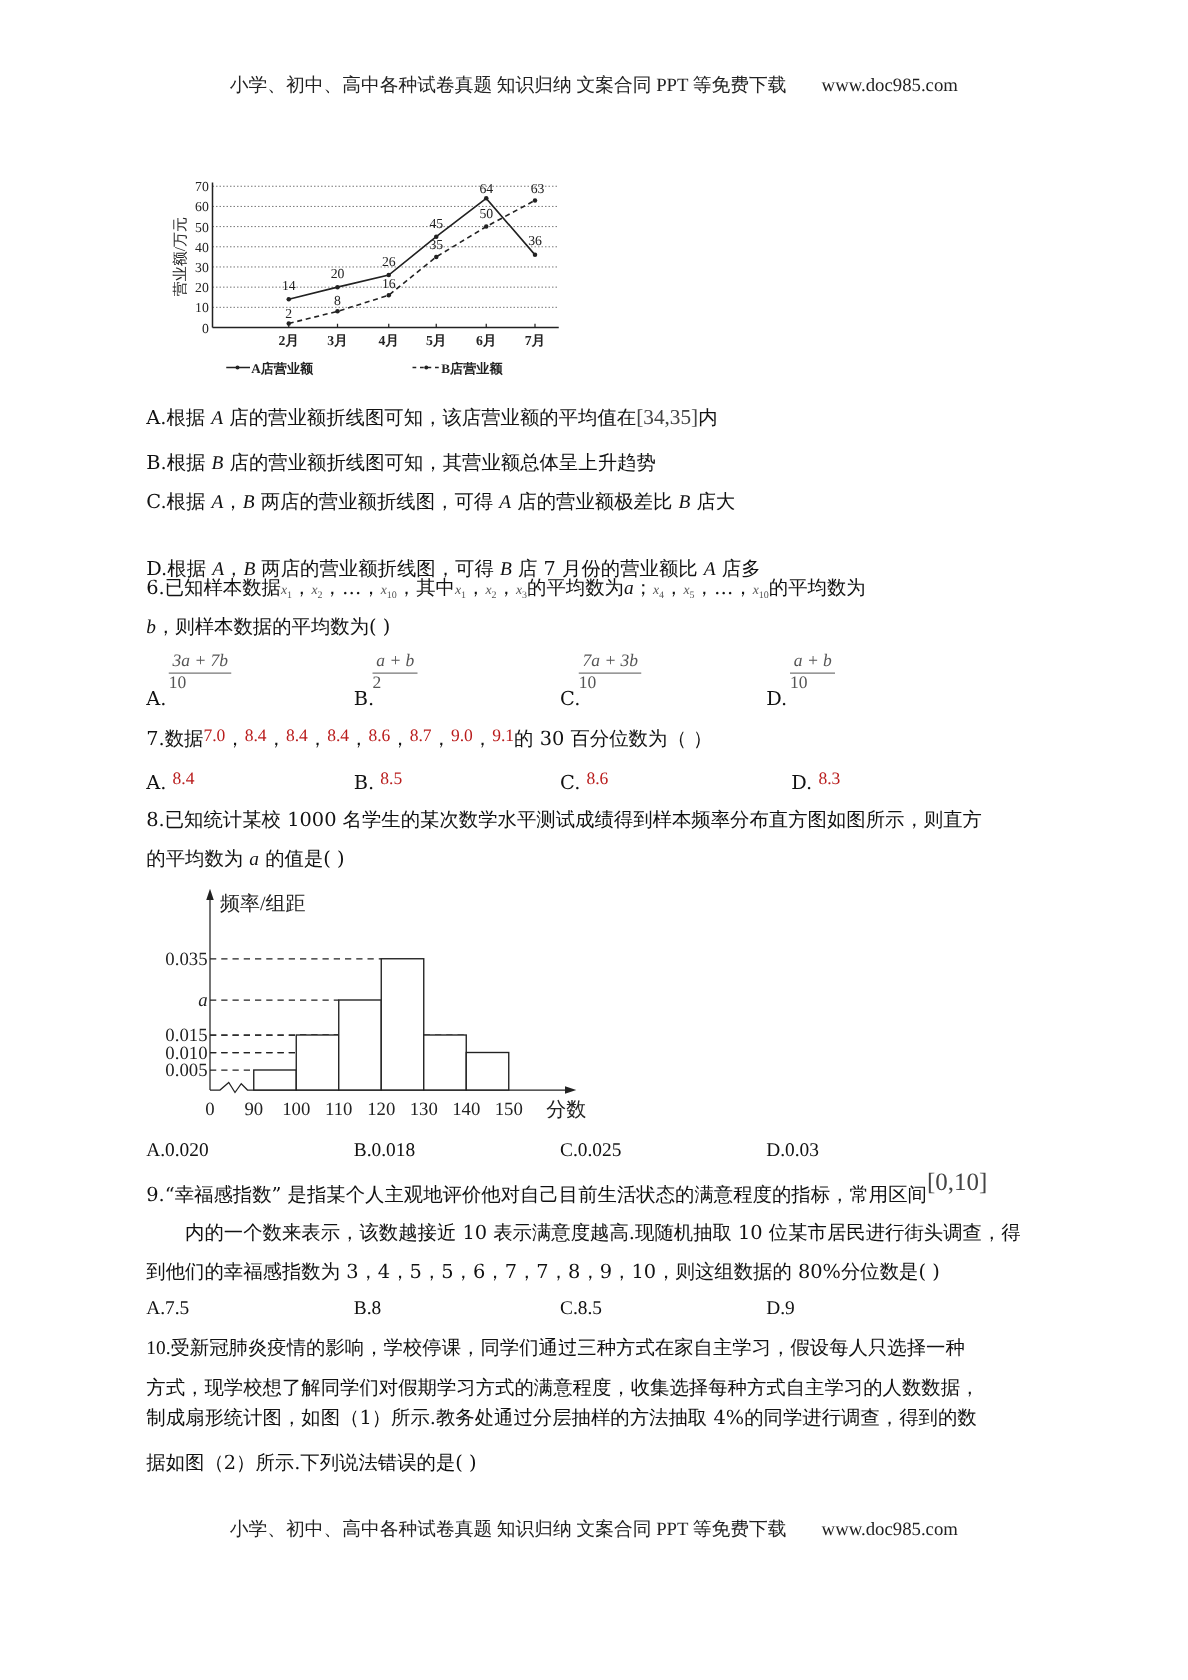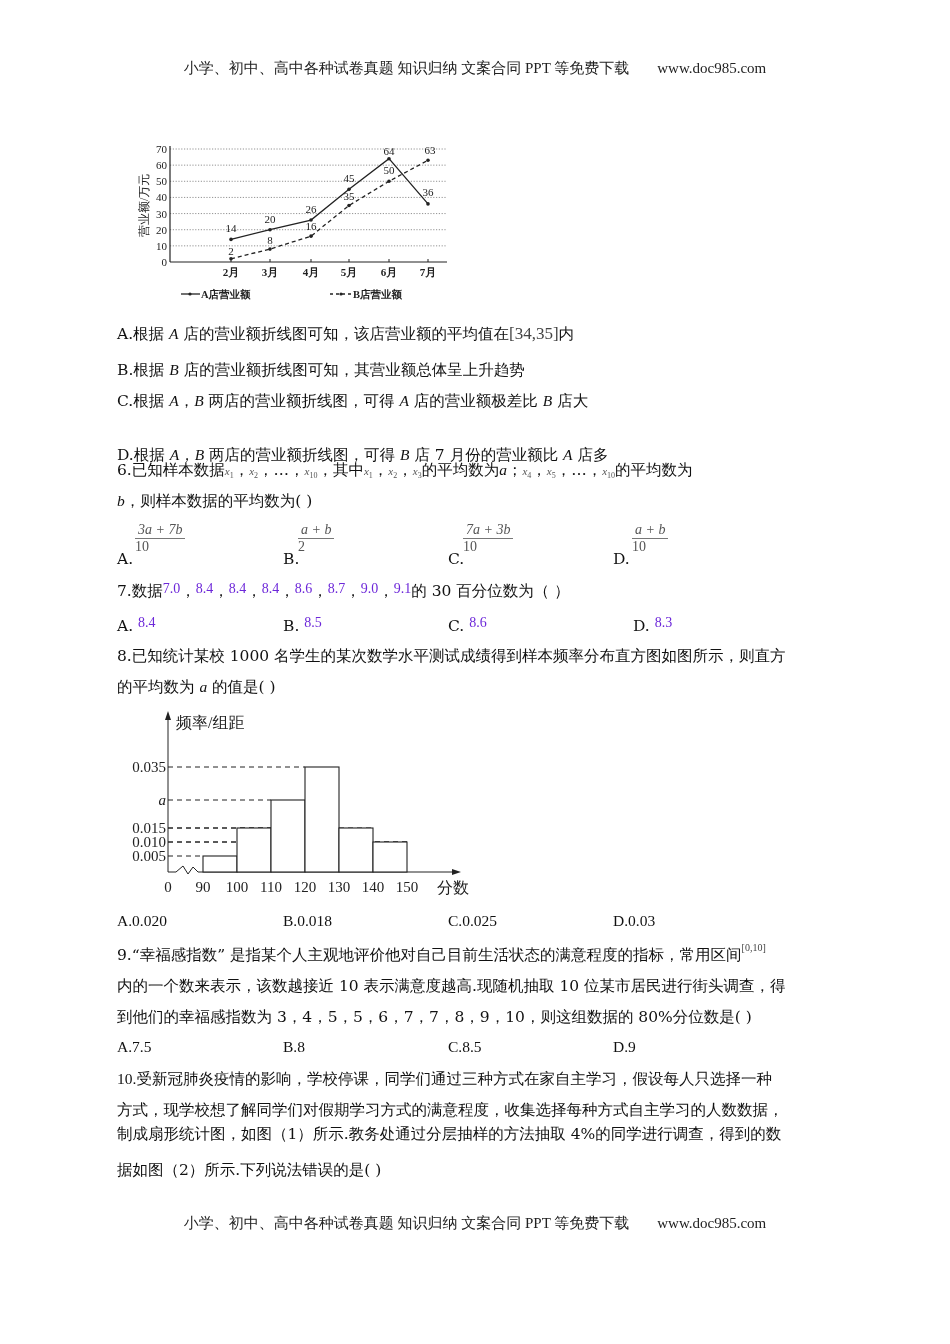--- a/index.html
+++ b/index.html
@@ -5,21 +5,21 @@
   html, body { margin: 0; padding: 0; background: #ffffff; }
   body { width: 950px; height: 1344px; position: relative; overflow: hidden;
          font-family: "DejaVu Serif", "Liberation Serif", serif; color: #111; }
   .hdr { position: absolute; left: 0; width: 950px; text-align: center; font-size: 15px; color: #222;
          font-family: "Liberation Serif", "DejaVu Serif", serif; }
   .hdr .url { margin-left: 28px; }
   .line { position: absolute; left: 117px; font-size: 15.5px; white-space: nowrap; line-height: 20px; }
   .it { font-style: italic; font-family: "Liberation Serif", serif; }
   .sub { font-size: 11px; color: #555; font-family: "Liberation Serif", serif; font-style: italic; }
   .sub sub { font-size: 8px; font-style: normal; }
-  .grey { color: #6d28d9; font-family: "Liberation Serif", serif; font-size: 14px; margin-top: 44px; }
+  .grey { color: #b91c1c; font-family: "Liberation Serif", serif; font-size: 14px; margin-top: 44px; }
   .bracket { font-size: 17px; color: #444; font-family: "Liberation Serif", serif; }
   .opt { position: absolute; font-size: 15.5px; white-space: nowrap; }
   .frac { position: absolute; text-align: left; font-family: "Liberation Serif", serif; color: #555; font-style: italic; font-size: 14px; }
   .frac .num { display: block; padding: 0 3px; border-bottom: 1px solid #777; }
   .frac .den { display: block; font-style: normal; }
   svg text { font-family: "Liberation Serif", "DejaVu Serif", serif; }
 </style>
 </head>
 <body>
 
@@ -199,23 +199,23 @@
 </svg>
 
 <div id="q8-opts">
     <div class="opt" style="left: 117px; top: 912px; font-family: &quot;Liberation Serif&quot;, serif;">A.0.020</div>
     <div class="opt" style="left: 283px; top: 912px; font-family: &quot;Liberation Serif&quot;, serif;">B.0.018</div>
     <div class="opt" style="left: 448px; top: 912px; font-family: &quot;Liberation Serif&quot;, serif;">C.0.025</div>
     <div class="opt" style="left: 613px; top: 912px; font-family: &quot;Liberation Serif&quot;, serif;">D.0.03</div>
   </div>
 
 <div class="line" style="top:945px;">
-  <span>9.“幸福感指数” 是指某个人主观地评价他对自己目前生活状态的满意程度的指标，常用区间</span><span class="bracket" style="position:relative;top:-9px;font-size:10px;">[0,10]</span>
-</div>
-<div class="line" style="top:976px;">内的一个数来表示，该数越接近 10 表示满意度越高.现随机抽取 10 位某市居民进行街头调查，得</div>
+  <span>9.“幸福感指数” 是指某个人主观地评价他对自己目前生活状态的满意程度的指标，常用区间</span><span class="bracket" style="position:relative;top:-9px;font-size:20px;">[0,10]</span>
+</div>
+<div class="line" style="top:976px;margin-left:31px;">内的一个数来表示，该数越接近 10 表示满意度越高.现随机抽取 10 位某市居民进行街头调查，得</div>
 <div class="line" style="top:1007px;">到他们的幸福感指数为 3，4，5，5，6，7，7，8，9，10，则这组数据的 80%分位数是(   )</div>
 <div id="q9-opts">
     <div class="opt" style="left: 117px; top: 1038px; font-family: &quot;Liberation Serif&quot;, serif;">A.7.5</div>
     <div class="opt" style="left: 283px; top: 1038px; font-family: &quot;Liberation Serif&quot;, serif;">B.8</div>
     <div class="opt" style="left: 448px; top: 1038px; font-family: &quot;Liberation Serif&quot;, serif;">C.8.5</div>
     <div class="opt" style="left: 613px; top: 1038px; font-family: &quot;Liberation Serif&quot;, serif;">D.9</div>
   </div>
 
 <div class="line" style="top:1069px;font-family:Liberation Serif, serif;">10.受新冠肺炎疫情的影响，学校停课，同学们通过三种方式在家自主学习，假设每人只选择一种</div>
 <div class="line" style="top:1100px;">方式，现学校想了解同学们对假期学习方式的满意程度，收集选择每种方式自主学习的人数数据，</div>

